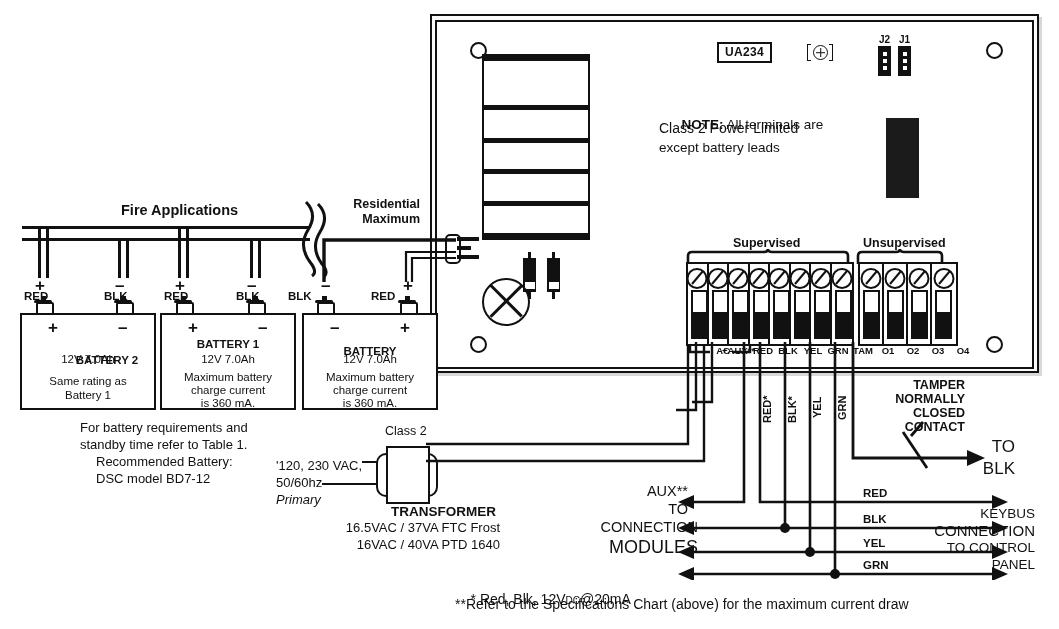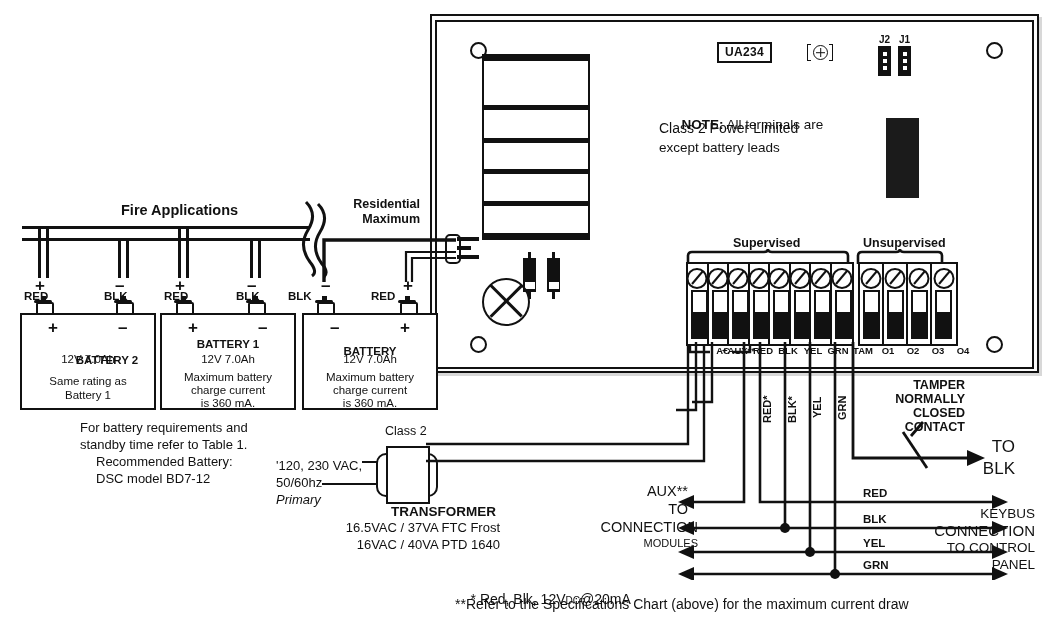--- a/index.html
+++ b/index.html
@@ -442,21 +442,21 @@
     <polygon points="412,234 396,227 396,241" fill="#111"></polygon>
 
     <circle cx="189" cy="188" r="5" fill="#111"></circle>
     <circle cx="214" cy="212" r="5" fill="#111"></circle>
     <circle cx="239" cy="234" r="5" fill="#111"></circle>
   </svg>
 
   <div class="txt ctr" style="left:588px;top:483px;font-size:14.5px;width:100px;">AUX**</div>
   <div class="txt ctr" style="left:588px;top:501px;font-size:14.5px;width:100px;">TO</div>
   <div class="txt ctr" style="left:578px;top:519px;font-size:14.5px;width:120px;">CONNECTION</div>
-  <div class="txt ctr" style="left:578px;top:537px;font-size:11px;width:120px;">MODULES</div>
+  <div class="txt ctr" style="left:578px;top:537px;font-size:18px;width:120px;">MODULES</div>
 
   <div class="txt b" style="left:863px;top:487px;font-size:11.5px;">RED</div>
   <div class="txt b" style="left:863px;top:513px;font-size:11.5px;">BLK</div>
   <div class="txt b" style="left:863px;top:537px;font-size:11.5px;">YEL</div>
   <div class="txt b" style="left:863px;top:559px;font-size:11.5px;">GRN</div>
 
   <div class="txt ctr" style="left:915px;top:506px;font-size:13.5px;width:120px;">KEYBUS</div>
   <div class="txt ctr" style="left:915px;top:523px;font-size:15px;width:120px;">CONNECTION</div>
   <div class="txt ctr" style="left:915px;top:540px;font-size:13.5px;width:120px;">TO CONTROL</div>
   <div class="txt ctr" style="left:915px;top:557px;font-size:13.5px;width:120px;">PANEL</div>

